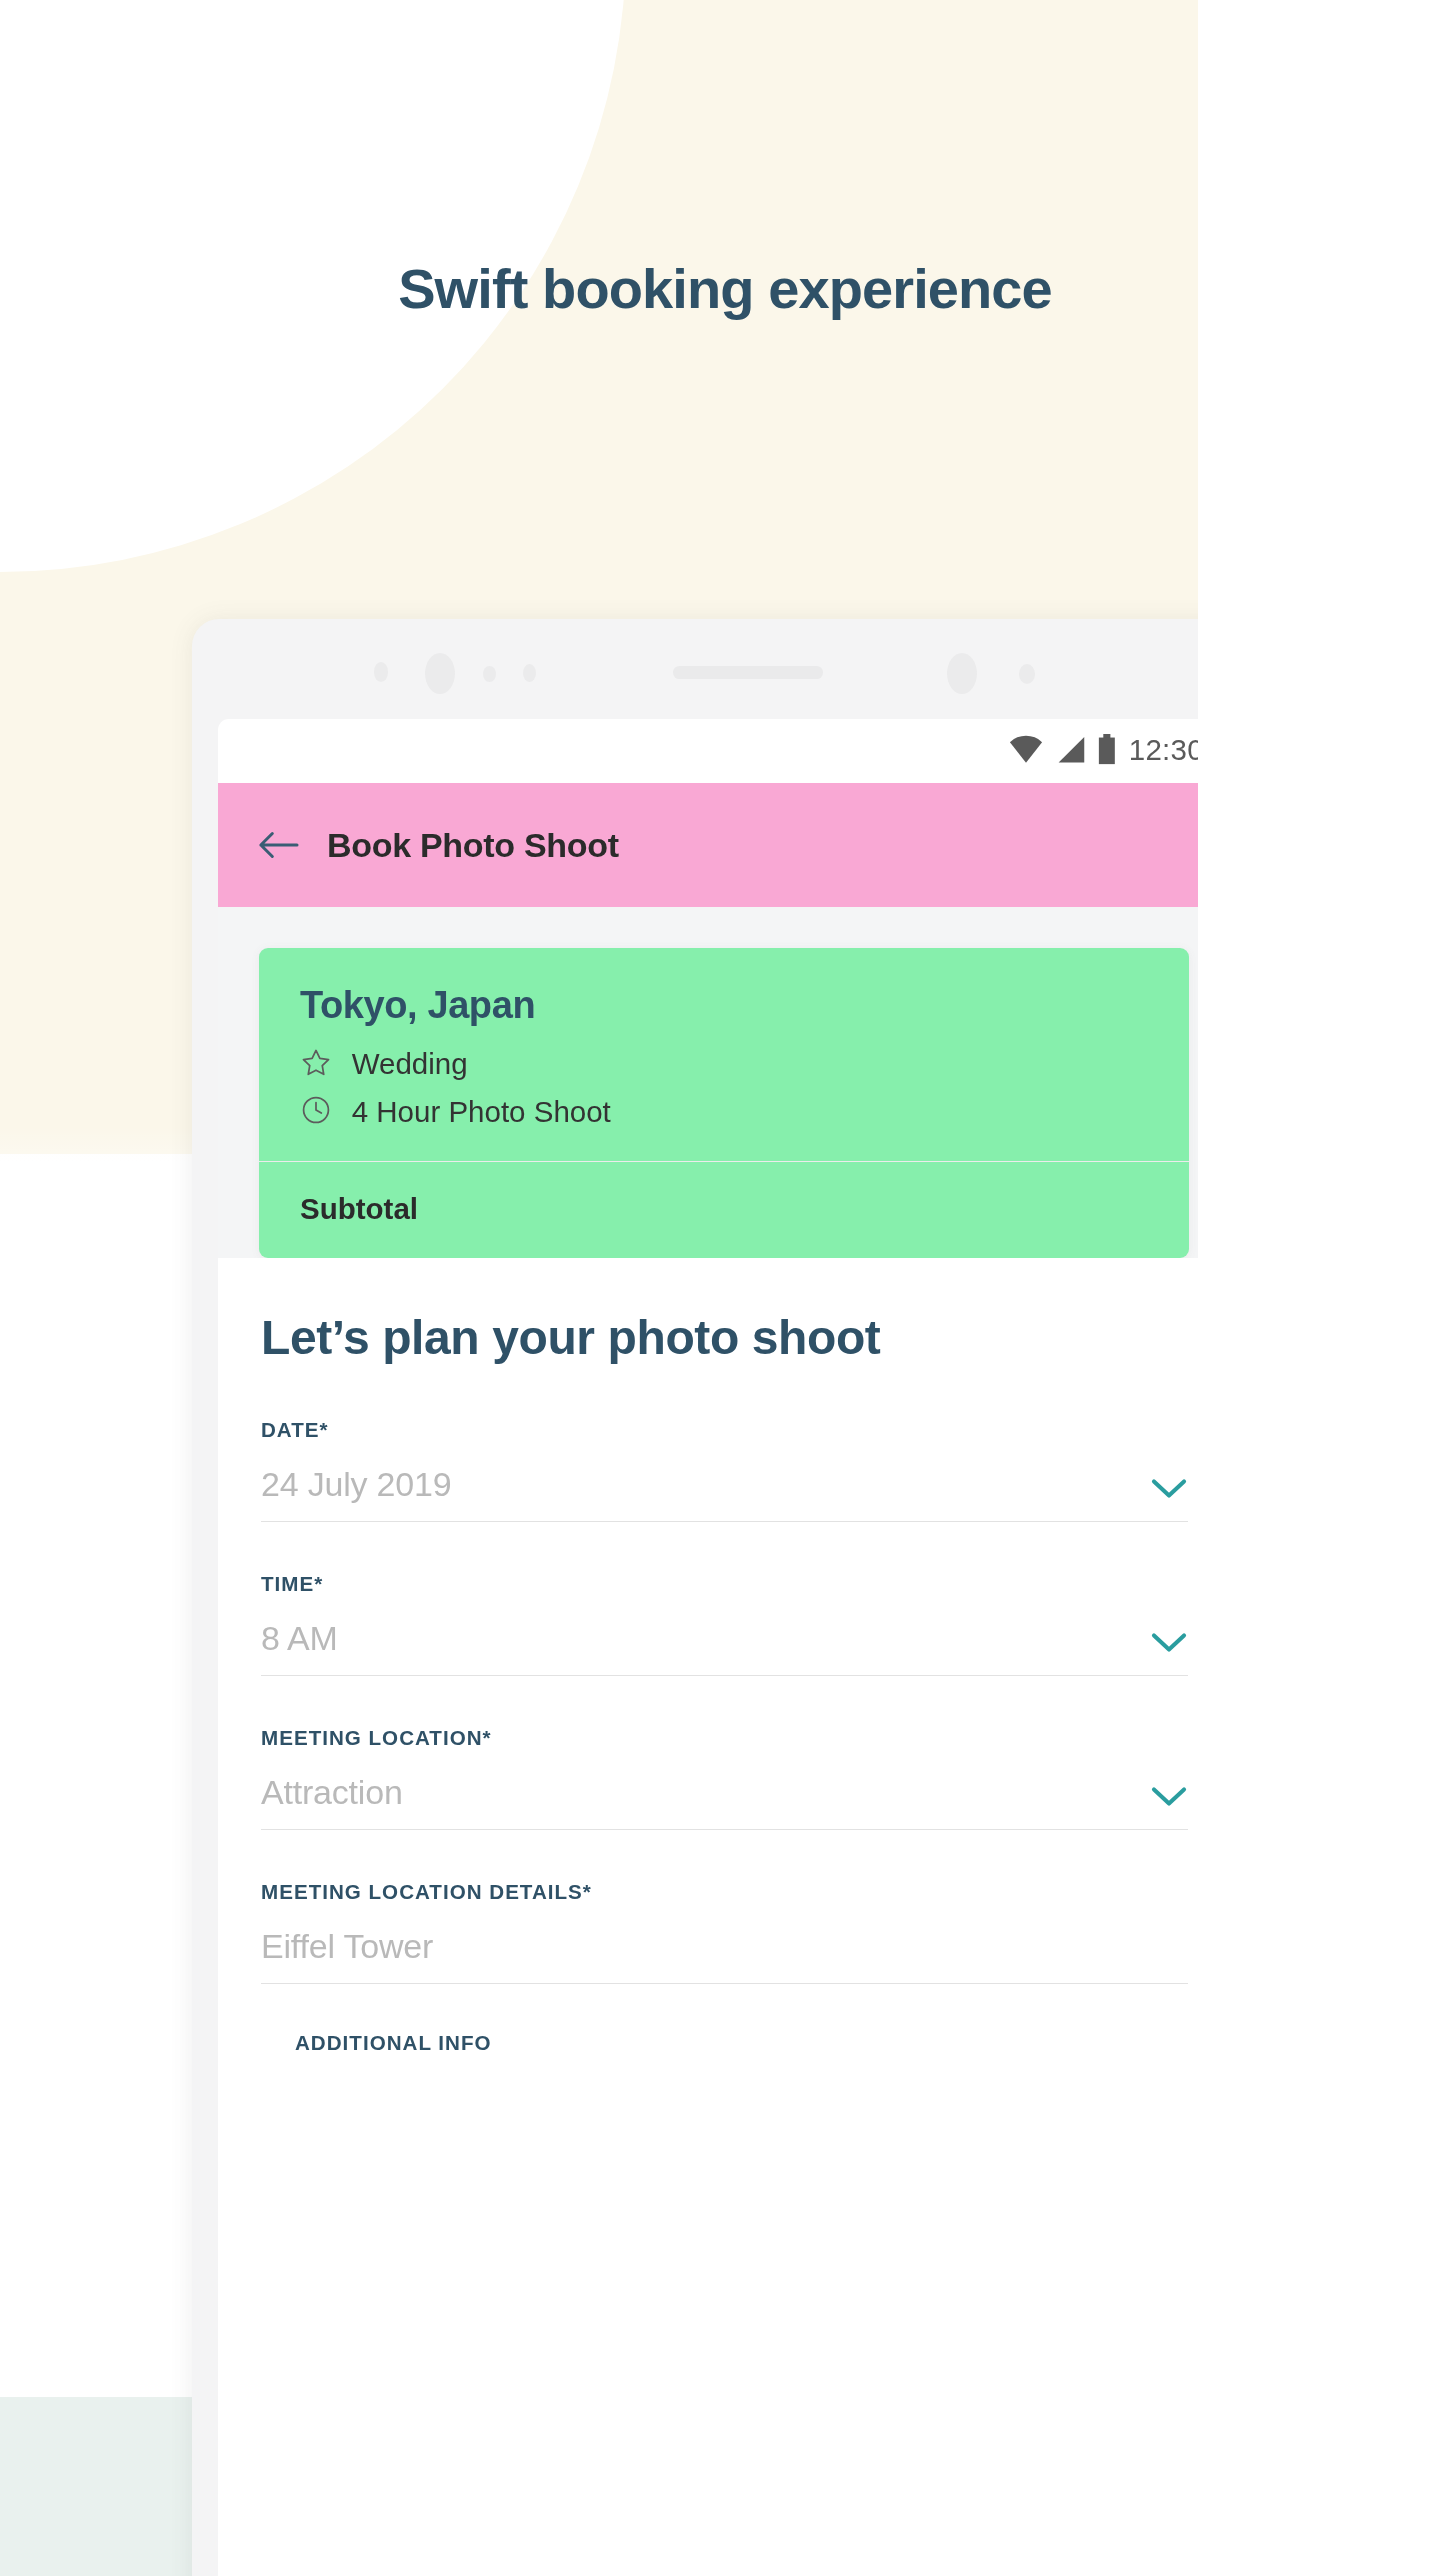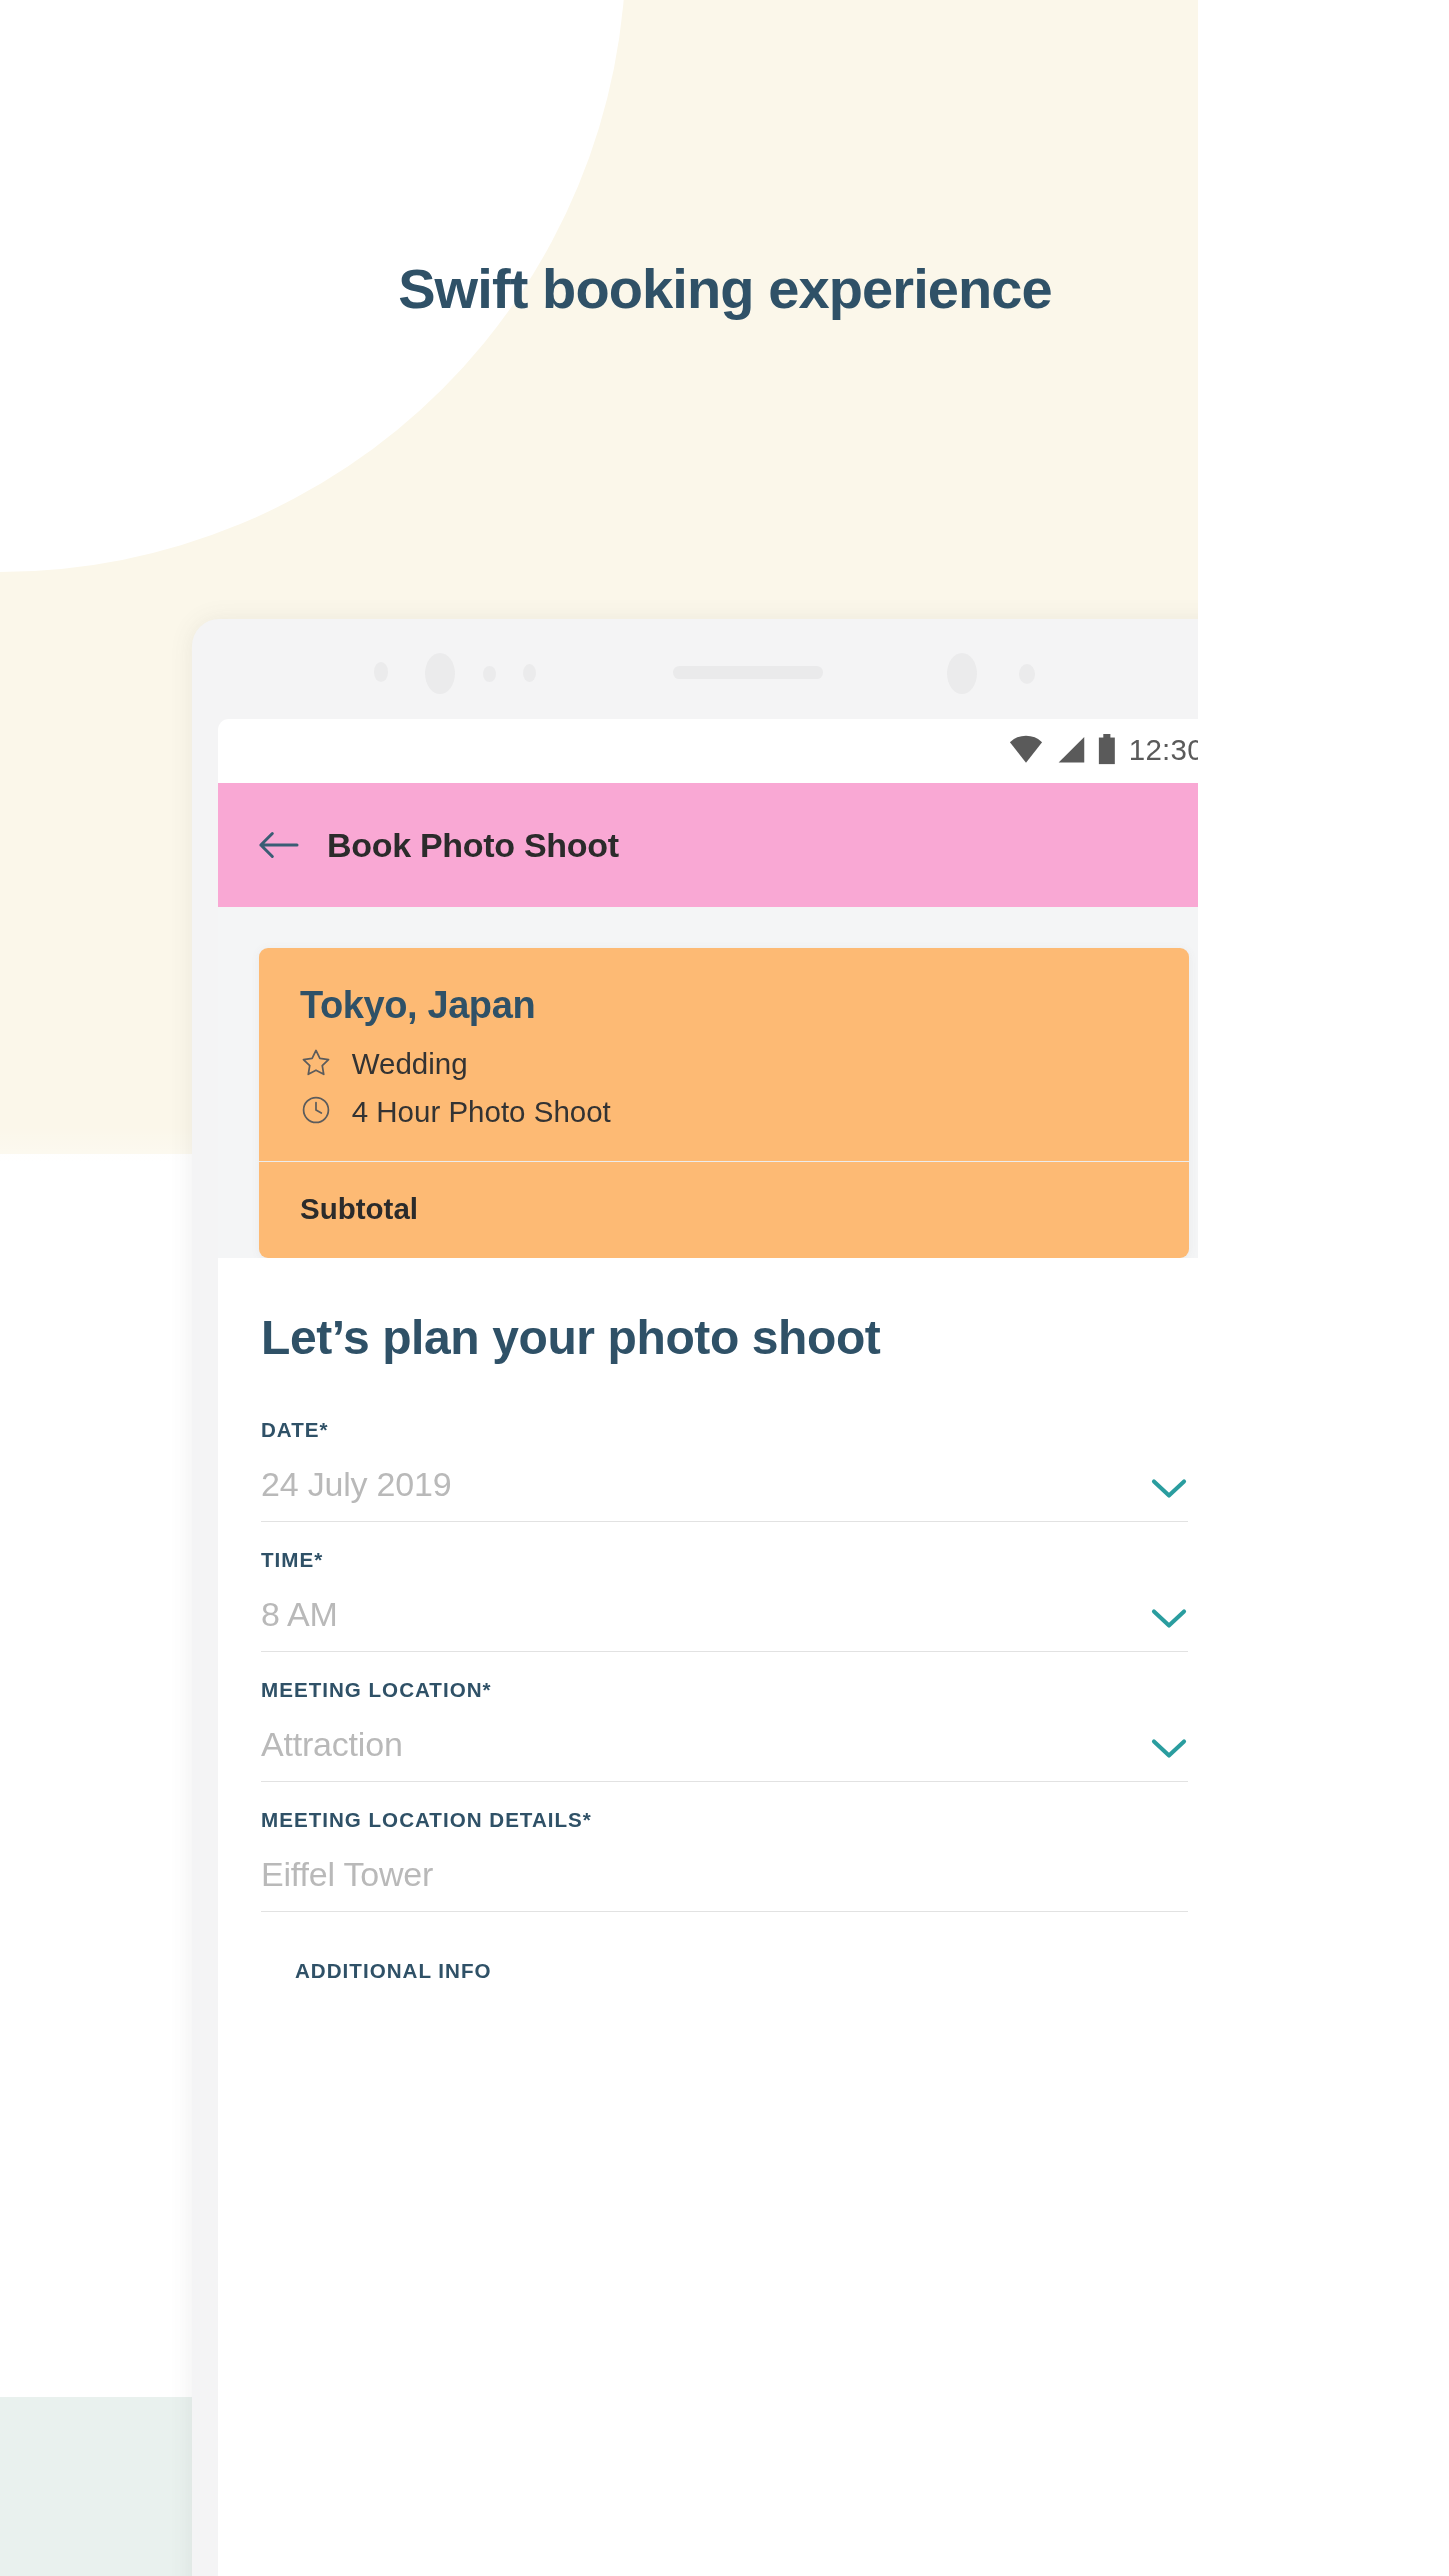--- a/index.html
+++ b/index.html
@@ -161,21 +161,21 @@
     font-weight: bold;
     color: #2b2b2b;
     letter-spacing: -0.3px;
   }
 
   
   .summary-card {
     position: absolute;
     left: 41px; top: 229px;
     width: 930px;
-    background: #fdba74;
+    background: #86efac;
     border-radius: 9px;
     box-shadow: 0 1.8px 9px rgba(120,120,120,0.08);
     overflow: hidden;
   }
   .sc-body { padding: 36px 41px 32px 41px; }
   .sc-place {
     font-size: 38px;
     font-weight: bold;
     color: #2f5167;
     letter-spacing: -0.4px;
@@ -224,21 +224,21 @@
     background: #ffffff;
     padding: 52px 43px 0 43px;
   }
   .form-title {
     font-size: 48px;
     font-weight: bold;
     color: #2f5167;
     letter-spacing: -0.4px;
     margin-bottom: 53px;
   }
-  .field { position: relative; margin-bottom: 26px; }
+  .field { position: relative; margin-bottom: 50px; }
   .field-label {
     font-size: 20.6px;
     font-weight: bold;
     letter-spacing: 1px;
     color: #2f5167;
     margin-bottom: 23px;
   }
   .field-control {
     position: relative;
     display: flex;

